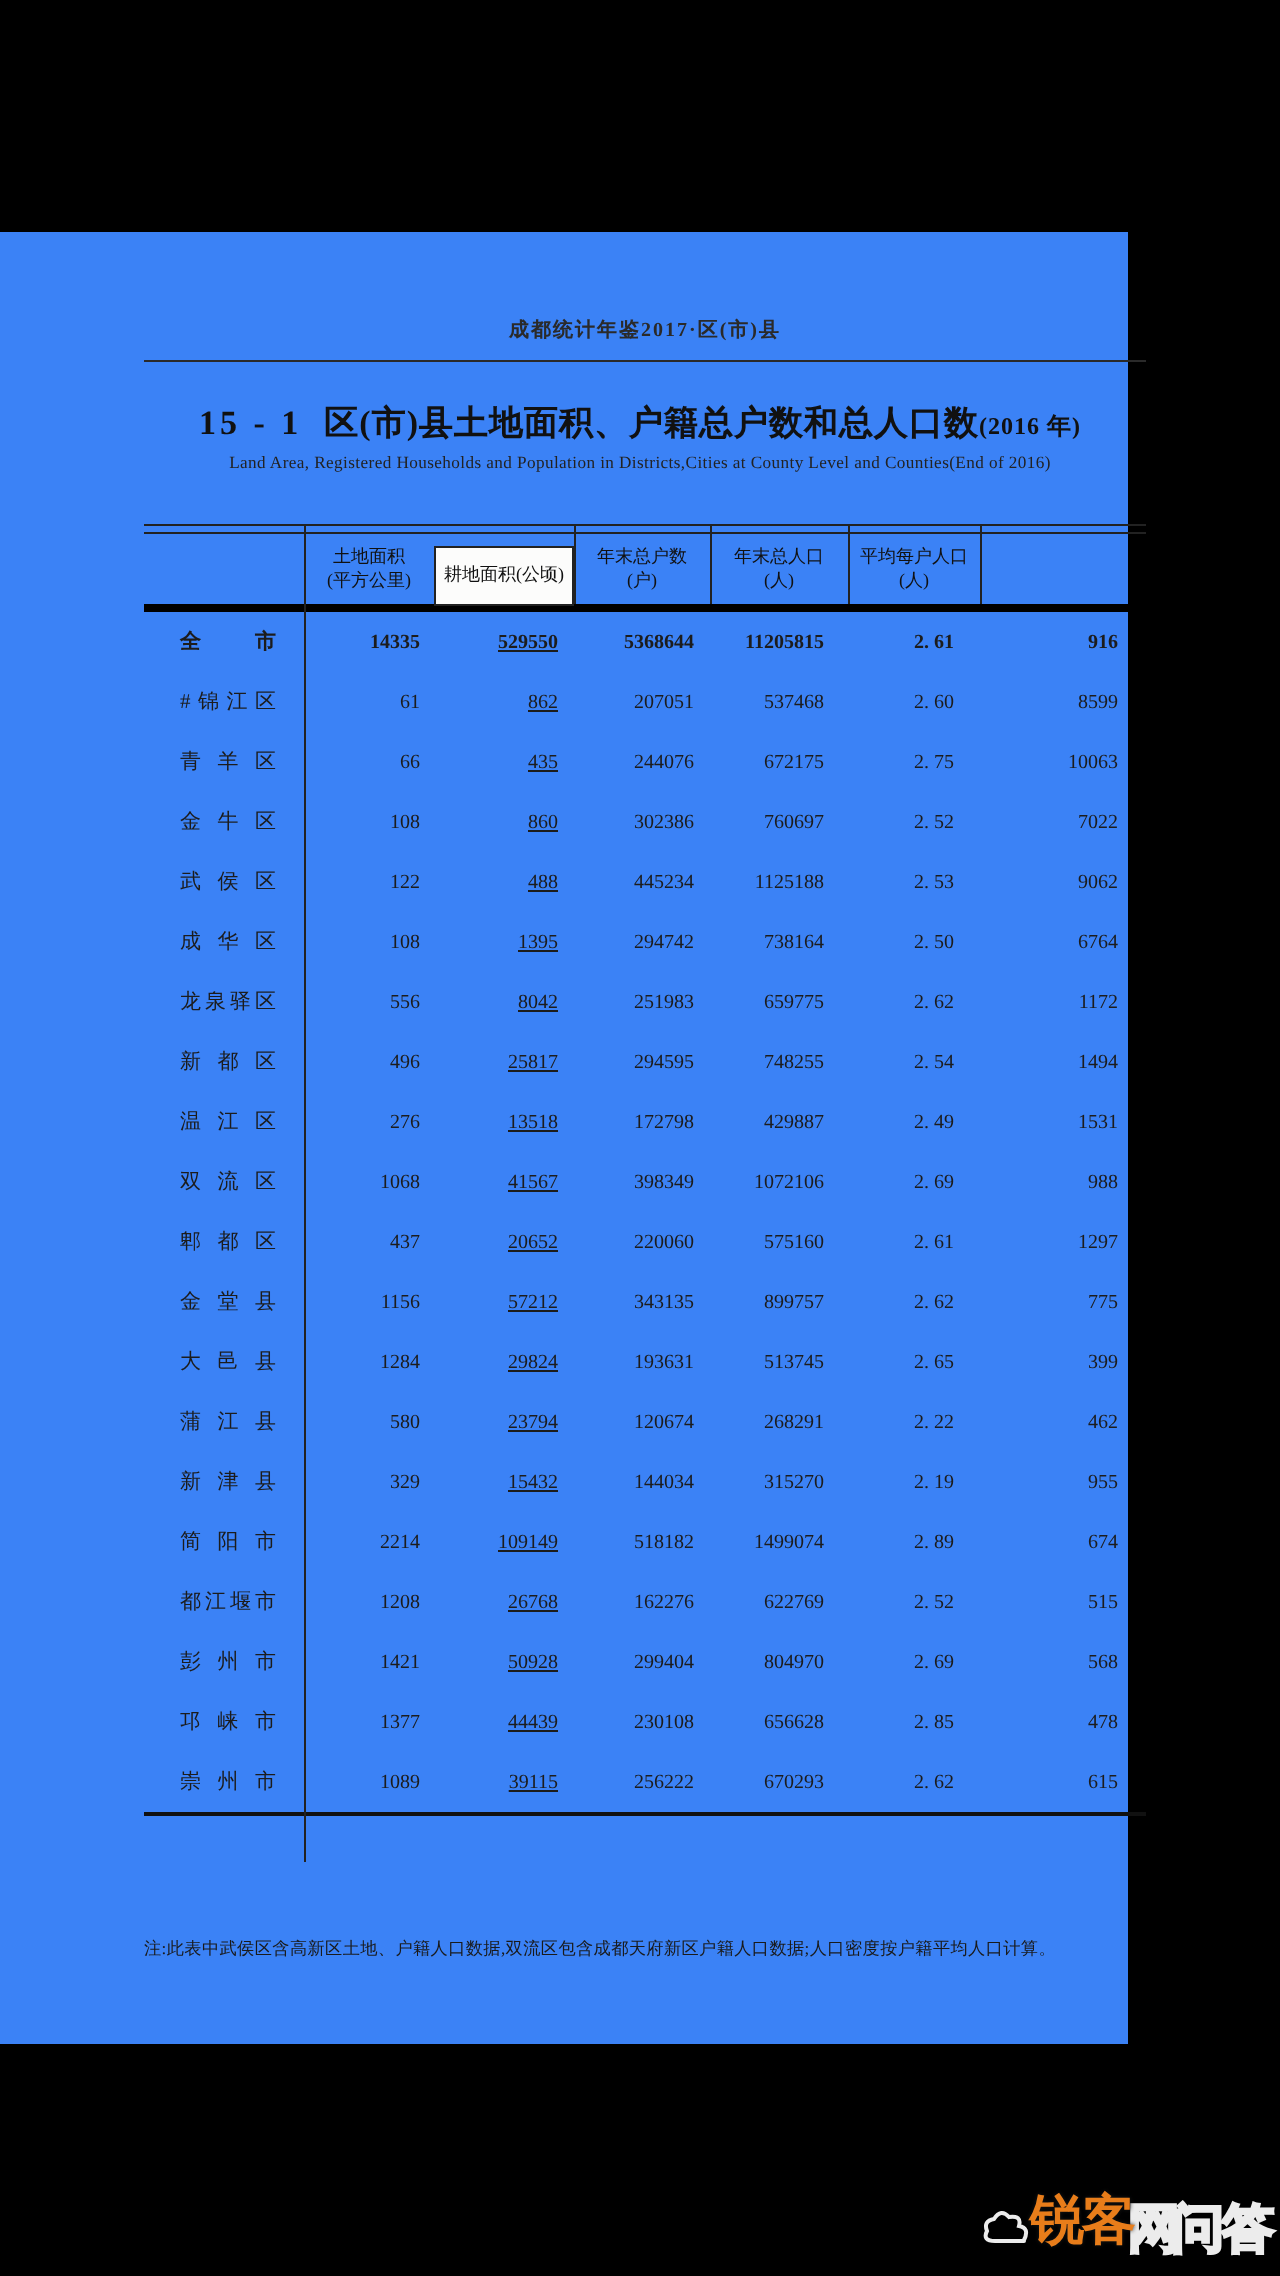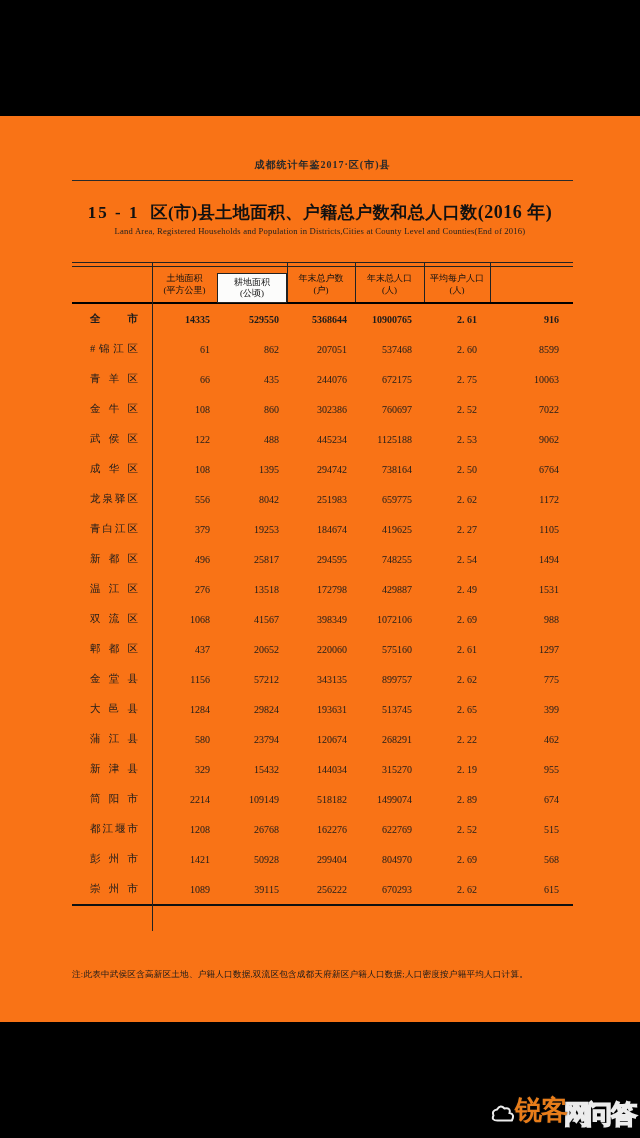--- a/index.html
+++ b/index.html
@@ -6,76 +6,76 @@
   body {
     width:640px; height:1138px; position:relative; overflow:hidden;
     background:#000;
     font-family:"Liberation Serif","DejaVu Serif",serif;
     color:#1c1c1c;
   }
   .screen { position:absolute; inset:0; }
 
   
   .page {
-    position:absolute; top:116px; left:0; width:640px; height:906px;
-    background:#f97316;
+    position:absolute; top:116px; left:0; width:564px; height:906px;
+    background:#3b82f6;
   }
   .running-head {
     position:absolute; top:42px; left:72px; width:501px;
     text-align:center; font-size:10px; letter-spacing:1px; color:#2a2a2a;
     padding-bottom:8px; border-bottom:1.5px solid #2a2a2a; font-weight:600;
   }
   .doc-title {
     position:absolute; top:84px; left:0; width:640px; text-align:center;
     font-size:17px; font-weight:bold; color:#111; letter-spacing:0.5px;
     white-space:nowrap;
   }
   .doc-title .t-num { margin-right:11px; letter-spacing:2px; }
-  .doc-title .t-year { font-size:18px; font-weight:bold; }
+  .doc-title .t-year { font-size:12px; font-weight:bold; }
   .doc-subtitle {
     position:absolute; top:110px; left:0; width:640px; text-align:center;
     font-size:8.6px; color:#222; letter-spacing:0.2px; white-space:nowrap;
   }
 
   
   .stat-table { position:absolute; top:146px; left:72px; width:501px; }
   .thead {
-    position:relative; height:39px; border-bottom:2px solid #000000;
+    position:relative; height:39px; border-bottom:4px solid #000000;
     border-top:1px solid #222;
   }
   .thead::before {
     content:""; position:absolute; top:3px; left:0; right:0; height:1px; background:#222;
   }
   .hgrid, .row {
     display:grid;
     grid-template-columns:80px 65px 70px 68px 69px 66px 83px;
     height:100%;
   }
   .hcell {
     display:flex; flex-direction:column; justify-content:center; align-items:center;
     font-size:9px; line-height:11.5px; color:#111; padding-top:4px;
   }
   .hcell.boxed {
     position:relative; justify-content:center; padding-top:0;
   }
   .hcell.boxed .box {
     position:absolute; left:0; right:0; top:10px; bottom:-1px;
-    border:1px solid #222; display:flex; flex-direction:column;
+    border:1px solid #222; display:flex; flex-direction:row;
     justify-content:center; align-items:center; background:#fcfcfb;
   }
   .vsep { position:absolute; top:0; bottom:0; width:1px; background:#222; }
   .vsep.s3 { left:215px; } .vsep.s4 { left:283px; }
   .vsep.s5 { left:352px; } .vsep.s6 { left:418px; }
   .body-rule { position:absolute; left:80px; top:0; height:669px; width:1px; background:#222; z-index:2; }
 
   .tbody { position:relative; }
   .row { height:30px; font-size:10px; }
   .row .cell { display:flex; align-items:center; justify-content:flex-end; }
   .row .cell.num1 { padding-right:7px; }
-  .row .cell.num2 { padding-right:8px; }
+  .row .cell.num2 { padding-right:8px;text-decoration:underline; }
   .row .cell.num3 { padding-right:8px; }
   .row .cell.num4 { padding-right:12px; }
   .row .cell.num5 { padding-right:13px; }
   .row .cell.num6 { padding-right:14px; }
   .row .cell.lab { justify-content:flex-start; padding-left:18px; }
   .row .cell.lab .lab-inner {
     display:inline-block; width:48px; font-size:10.5px;
     text-align:justify; text-align-last:justify; white-space:nowrap;
   }
   .row.total-row { font-weight:bold; }
@@ -157,21 +157,21 @@
       </div>
 
       <div class="tbody">
           <div class="row total-row">
     <div class="cell lab">
       <span class="lab-inner">全市</span>
     </div>
     <div class="cell num1">14335</div>
     <div class="cell num2">529550</div>
     <div class="cell num3">5368644</div>
-    <div class="cell num4">10900765</div>
+    <div class="cell num4">11205815</div>
     <div class="cell num5">2. 61</div>
     <div class="cell num6">916</div>
   </div>
           <div class="row">
     <div class="cell lab">
       <span class="lab-inner">#锦江区</span>
     </div>
     <div class="cell num1">61</div>
     <div class="cell num2">862</div>
     <div class="cell num3">207051</div>
@@ -229,31 +229,20 @@
     </div>
     <div class="cell num1">556</div>
     <div class="cell num2">8042</div>
     <div class="cell num3">251983</div>
     <div class="cell num4">659775</div>
     <div class="cell num5">2. 62</div>
     <div class="cell num6">1172</div>
   </div>
           <div class="row">
     <div class="cell lab">
-      <span class="lab-inner">青白江区</span>
-    </div>
-    <div class="cell num1">379</div>
-    <div class="cell num2">19253</div>
-    <div class="cell num3">184674</div>
-    <div class="cell num4">419625</div>
-    <div class="cell num5">2. 27</div>
-    <div class="cell num6">1105</div>
-  </div>
-          <div class="row">
-    <div class="cell lab">
       <span class="lab-inner">新都区</span>
     </div>
     <div class="cell num1">496</div>
     <div class="cell num2">25817</div>
     <div class="cell num3">294595</div>
     <div class="cell num4">748255</div>
     <div class="cell num5">2. 54</div>
     <div class="cell num6">1494</div>
   </div>
           <div class="row">
@@ -358,20 +347,31 @@
           <div class="row">
     <div class="cell lab">
       <span class="lab-inner">彭州市</span>
     </div>
     <div class="cell num1">1421</div>
     <div class="cell num2">50928</div>
     <div class="cell num3">299404</div>
     <div class="cell num4">804970</div>
     <div class="cell num5">2. 69</div>
     <div class="cell num6">568</div>
+  </div>
+          <div class="row">
+    <div class="cell lab">
+      <span class="lab-inner">邛崃市</span>
+    </div>
+    <div class="cell num1">1377</div>
+    <div class="cell num2">44439</div>
+    <div class="cell num3">230108</div>
+    <div class="cell num4">656628</div>
+    <div class="cell num5">2. 85</div>
+    <div class="cell num6">478</div>
   </div>
           <div class="row">
     <div class="cell lab">
       <span class="lab-inner">崇州市</span>
     </div>
     <div class="cell num1">1089</div>
     <div class="cell num2">39115</div>
     <div class="cell num3">256222</div>
     <div class="cell num4">670293</div>
     <div class="cell num5">2. 62</div>

